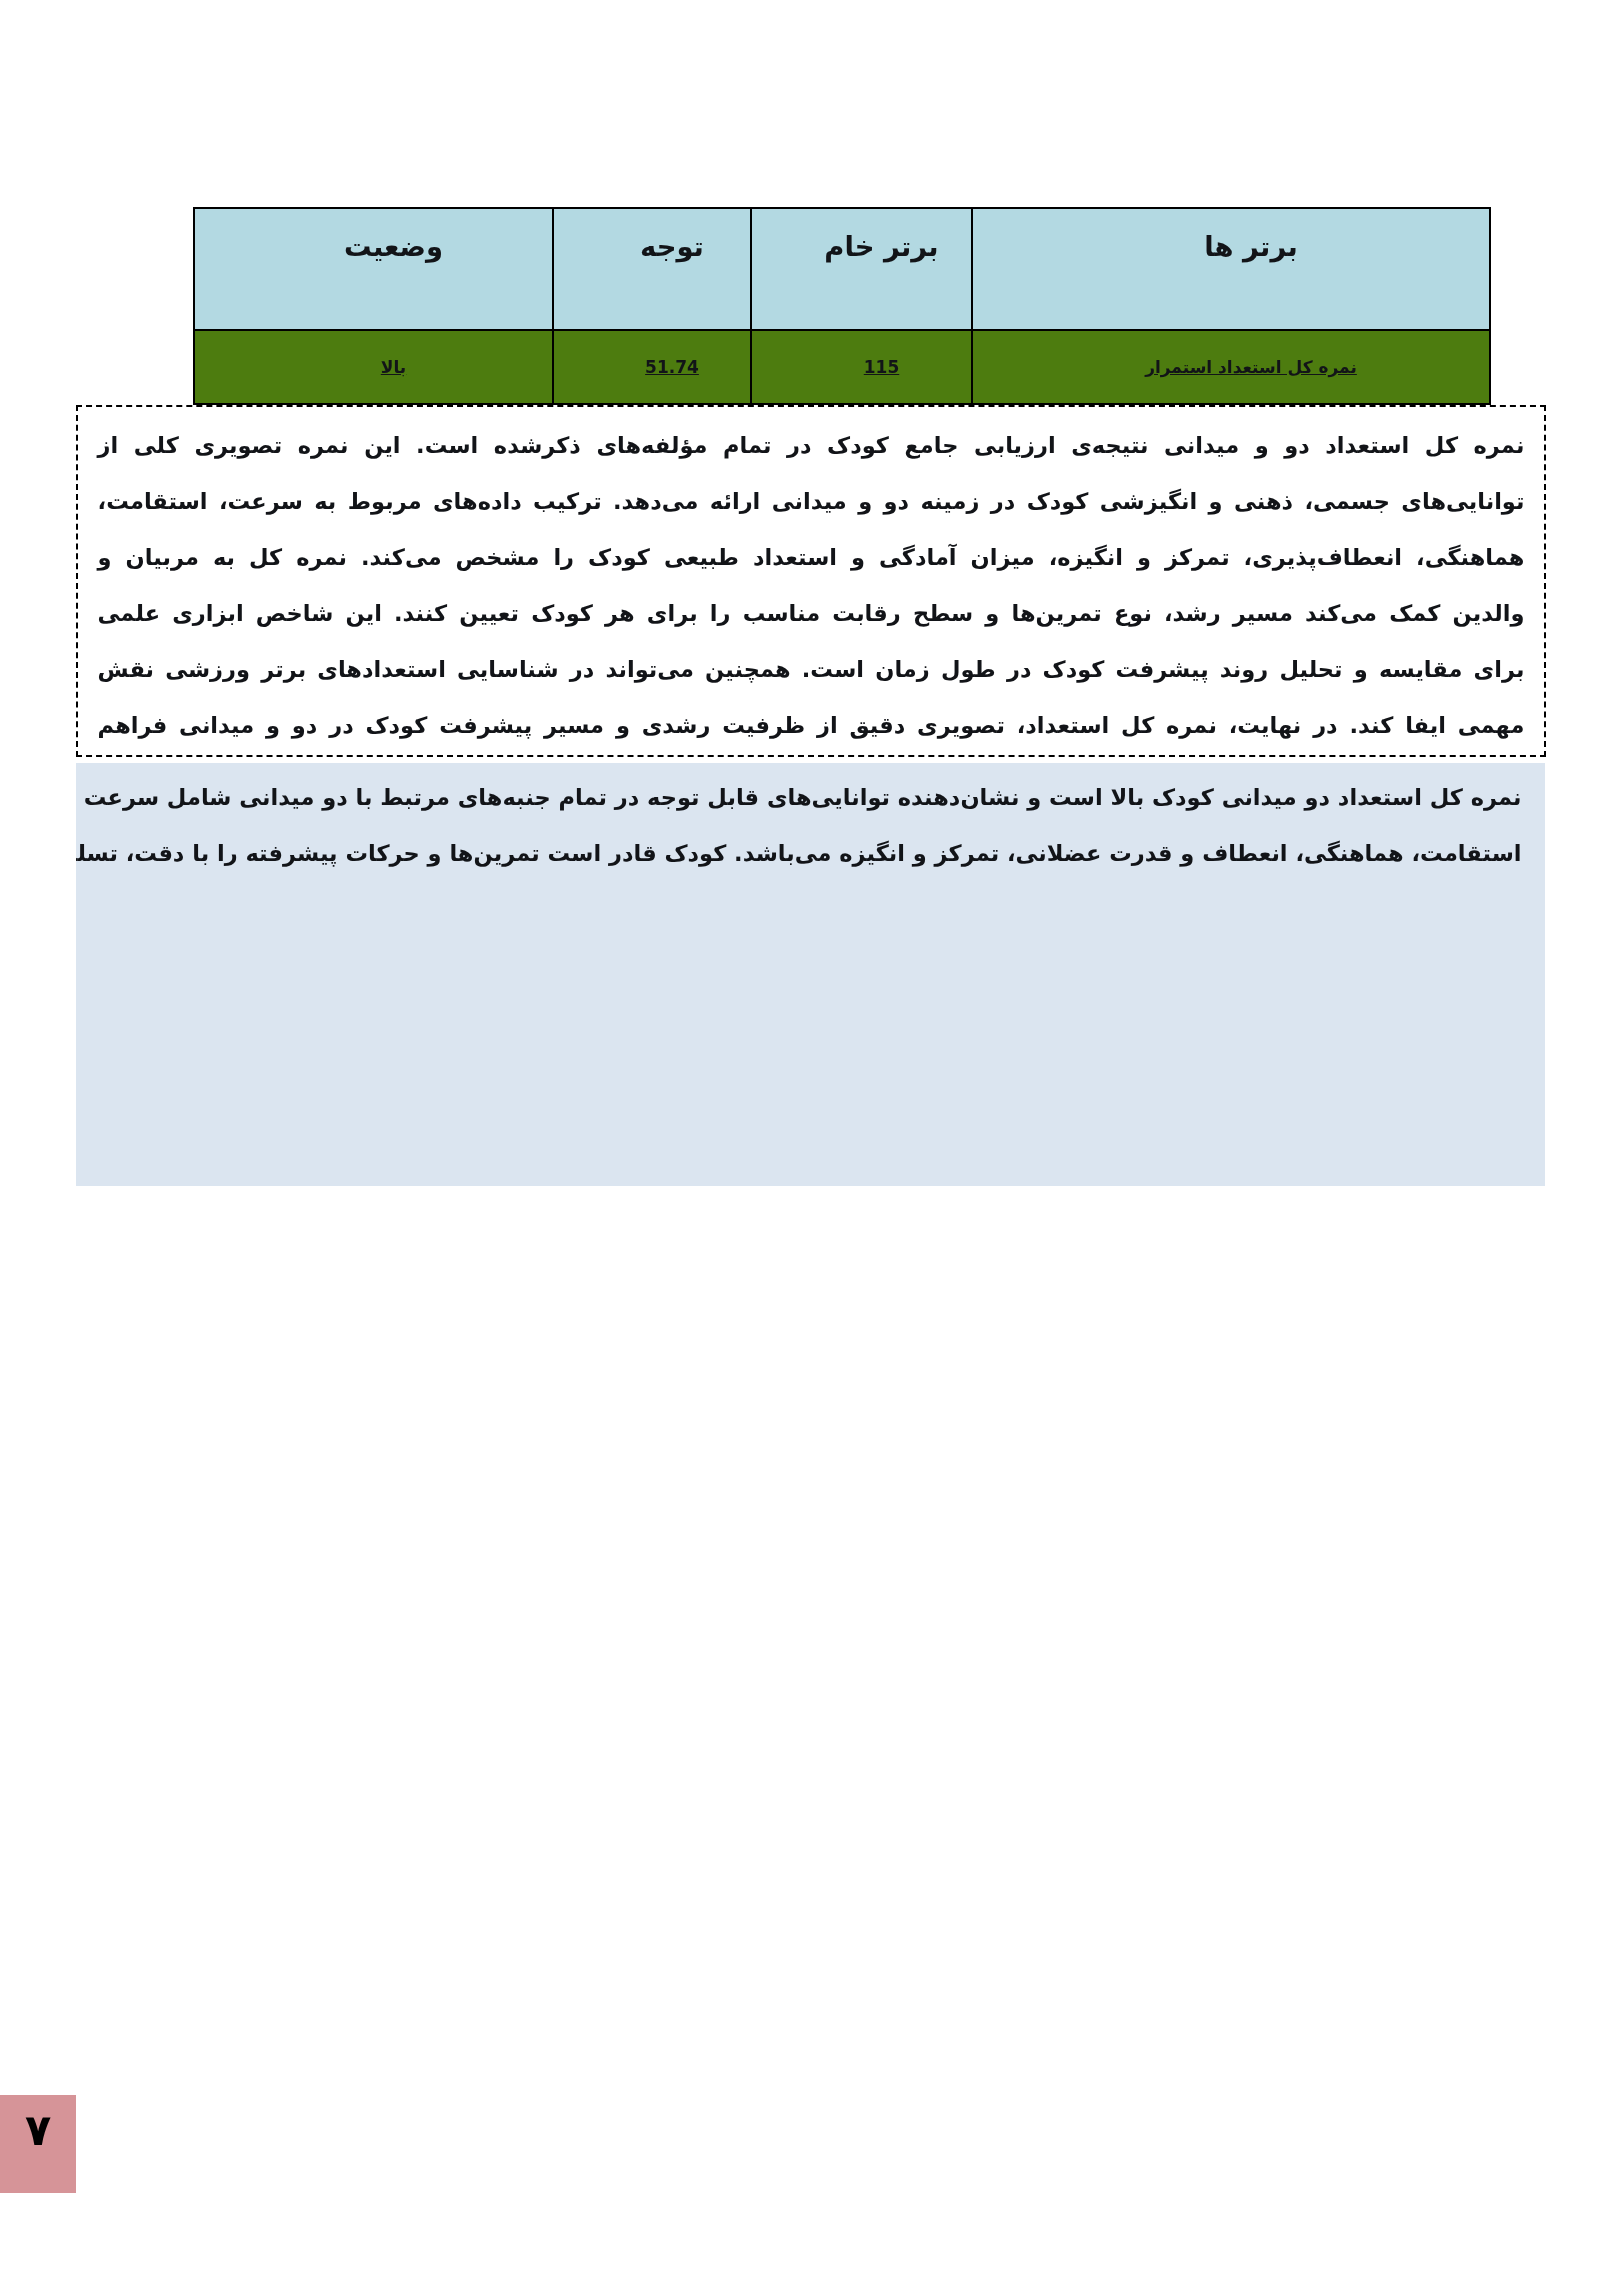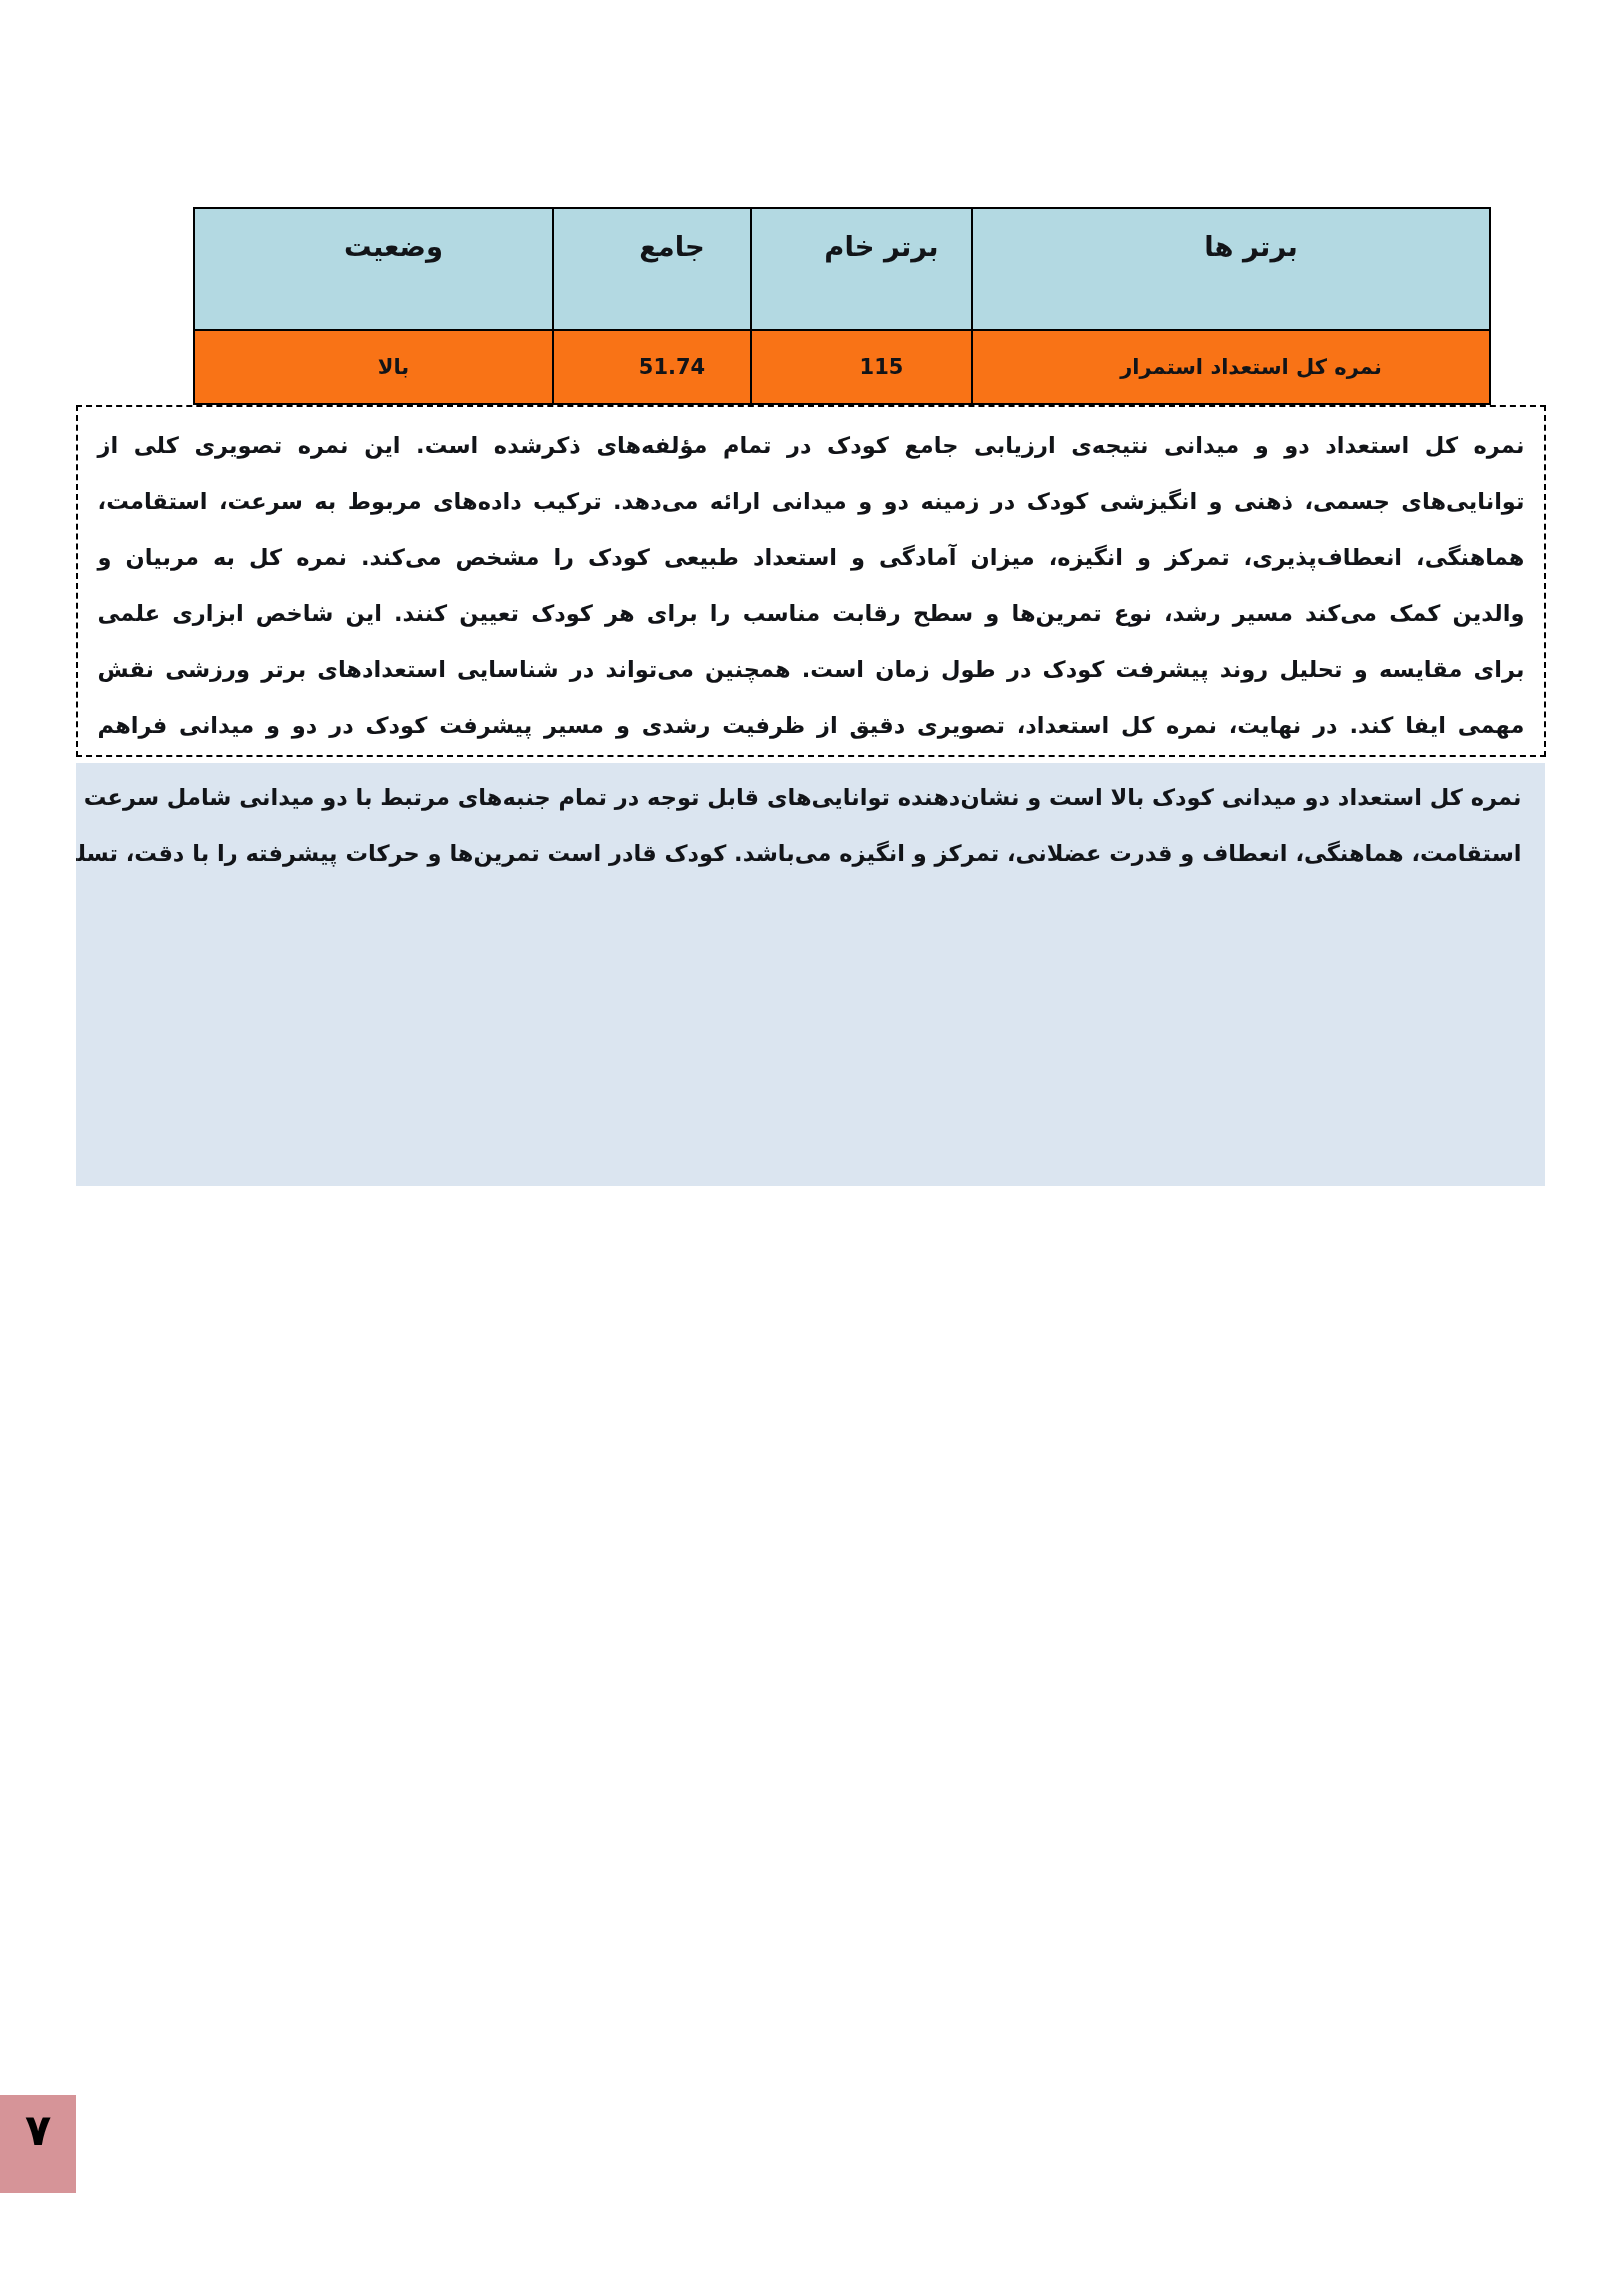--- a/index.html
+++ b/index.html
@@ -40,22 +40,23 @@
     background:var(--header-fill);
     height:122px;
     vertical-align:top;
     padding-top:21.6px;
     font-size:27.4px;
     border-bottom:2.9px solid #000;
   }
   table.score-table td{
     height:74px;
     vertical-align:middle;
-    font-size:21px;
-    background:#f97316;
+    font-size:17px;
+    background:#4d7c0f;
+    text-decoration:underline;
   }
   col.c-var{width:518px;}
   col.c-raw{width:221px;}
   col.c-pct{width:198px;}
   col.c-sta{width:359px;}
 
   
   .desc-box{
     position:absolute;left:76px;top:405px;
     width:1470px;height:352px;
@@ -110,21 +111,21 @@
     <colgroup>
       <col class="c-var">
         <col class="c-raw">
         <col class="c-pct">
         <col class="c-sta">
     </colgroup>
     <thead>
       <tr>
         <th>برتر ها</th>
         <th>برتر خام</th>
-        <th>جامع</th>
+        <th>توجه</th>
         <th>وضعیت</th>
       </tr>
     </thead>
     <tbody>
       <tr>
         <td>نمره کل استعداد استمرار</td>
         <td>115</td>
         <td>51.74</td>
         <td>بالا</td>
       </tr>

